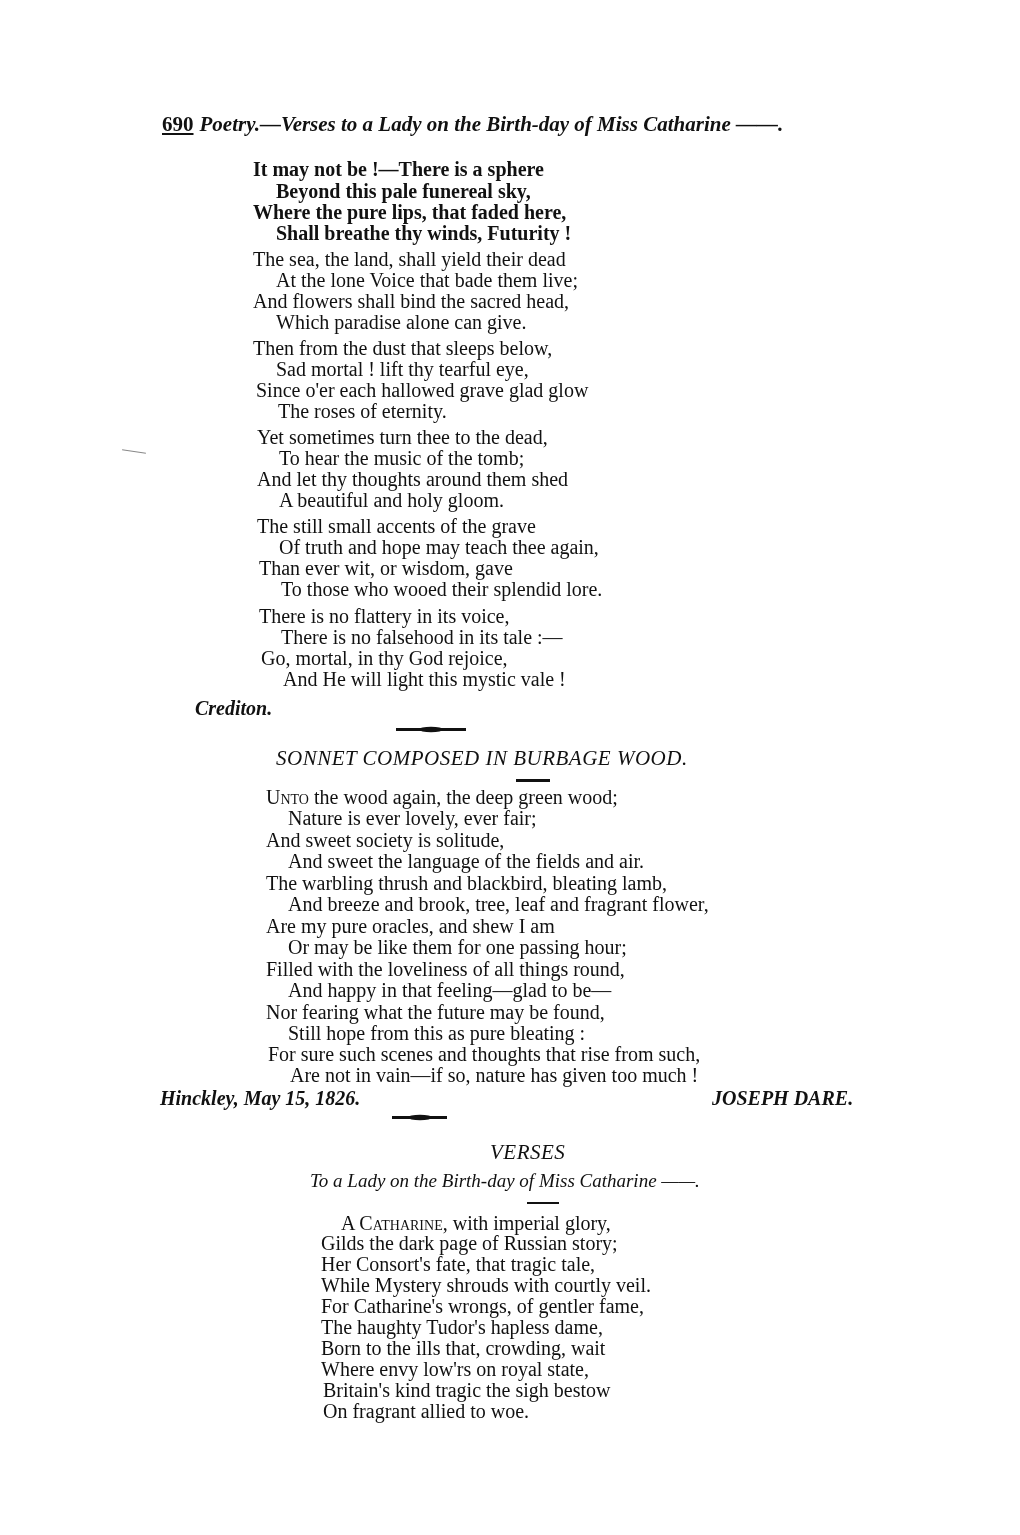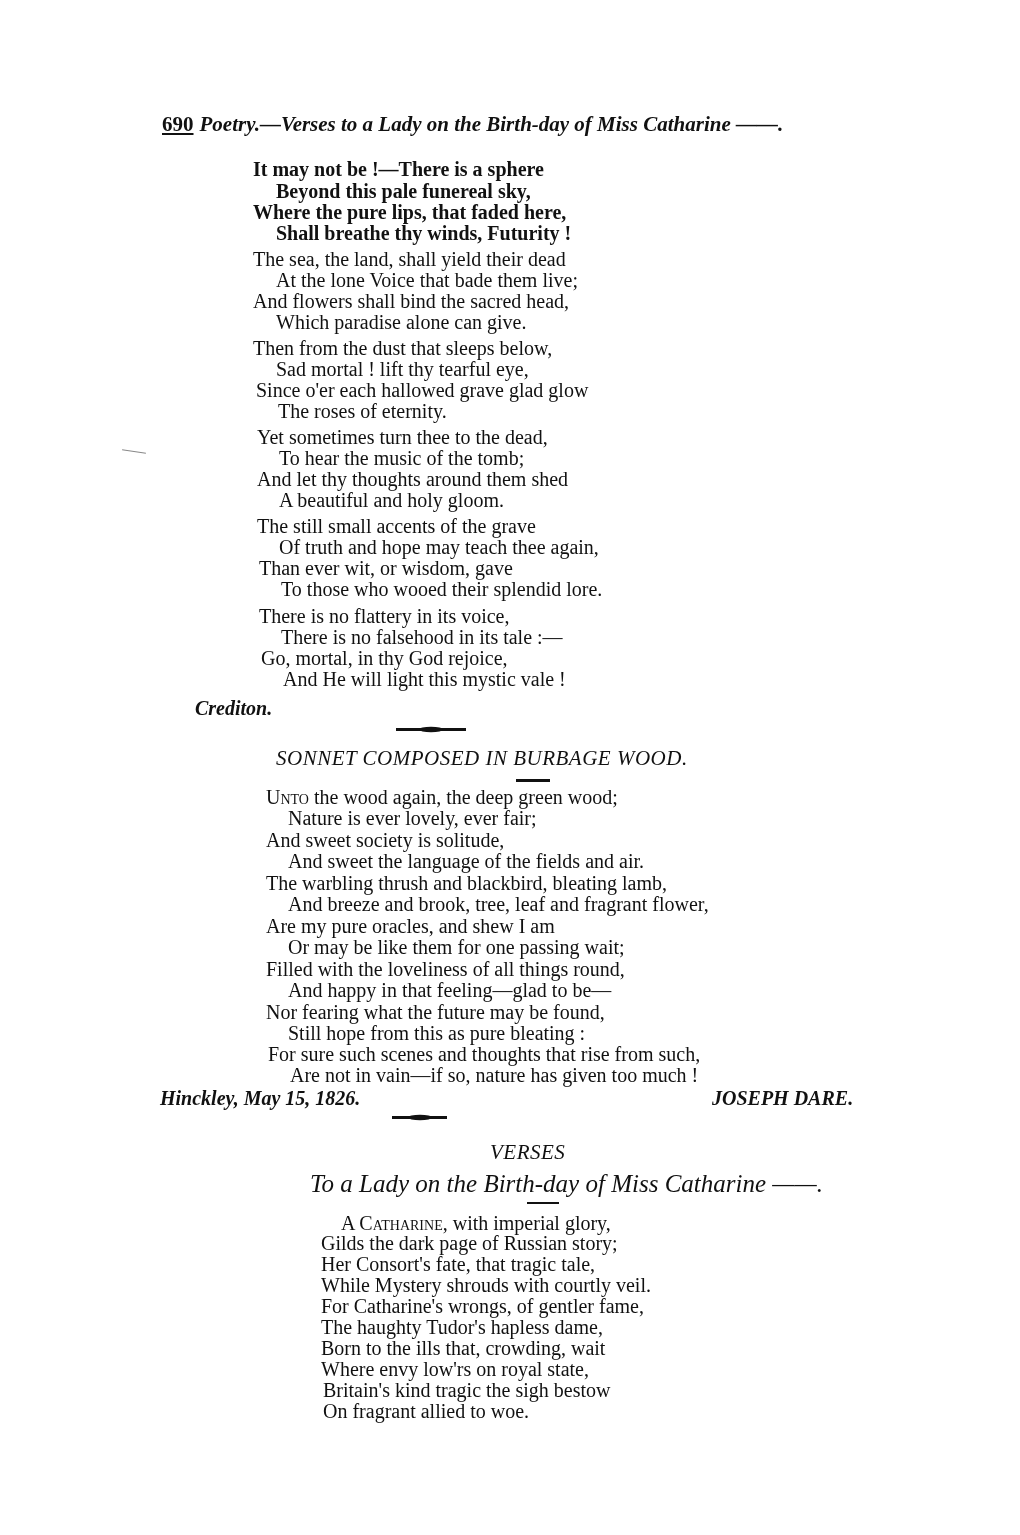--- a/index.html
+++ b/index.html
@@ -8,21 +8,21 @@
     font-family: "Liberation Serif", "DejaVu Serif", serif; color: #111;
   }
   .abs { position: absolute; white-space: nowrap; font-style: italic; }
   .running-head { left: 162px; top: 112px; font-size: 21px; font-style: italic; font-weight: bold; }
   .running-head .pg { font-style: normal; margin-right: 6px; text-decoration: underline; }
   .line { position: absolute; white-space: nowrap; font-size: 20px; line-height: 22px; }
   .b { font-weight: bold; }
   .sc { font-variant: small-caps; }
   .place { font-style: italic; font-weight: bold; font-size: 20px; }
   .title { font-size: 21px; letter-spacing: 0.5px; }
-  .subtitle { font-style: italic; font-size: 25px; }
+  .subtitle { font-style: italic; font-size: 19px; }
   .rule-ornament { position: absolute; height: 0; }
   .rule-ornament .bar { position: absolute; left: 0; right: 0; top: -2px; height: 3px; background: #111; }
   .rule-ornament .diamond { position: absolute; left: 50%; top: -5px; width: 24px; height: 9px; margin-left: -12px; background: #111; transform: scaleY(0.6) rotate(0deg); border-radius: 50%; }
   .rule-short { position: absolute; height: 3px; background: #111; }
   .margin-mark { position: absolute; left: 122px; top: 451px; width: 24px; height: 1px; background: #888; transform: rotate(8deg); }
 </style>
 </head>
 <body>
 
 <div class="abs running-head">
@@ -74,21 +74,21 @@
   <div class="abs title" style="left:276px;top:746px">SONNET COMPOSED IN BURBAGE WOOD.</div>
   <div class="rule-short" style="left:516px;top:779px;width:34px"></div>
 
   <div class="line" style="left:266px;top:786px"><span class="sc">Unto</span><span> the wood again, the deep green wood;</span></div>
   <div class="line" style="left:288px;top:807px">Nature is ever lovely, ever fair;</div>
   <div class="line" style="left:266px;top:829px">And sweet society is solitude,</div>
   <div class="line" style="left:288px;top:850px">And sweet the language of the fields and air.</div>
   <div class="line" style="left:266px;top:872px">The warbling thrush and blackbird, bleating lamb,</div>
   <div class="line" style="left:288px;top:893px">And breeze and brook, tree, leaf and fragrant flower,</div>
   <div class="line" style="left:266px;top:915px">Are my pure oracles, and shew I am</div>
-  <div class="line" style="left:288px;top:936px">Or may be like them for one passing wait;</div>
+  <div class="line" style="left:288px;top:936px">Or may be like them for one passing hour;</div>
   <div class="line" style="left:266px;top:958px">Filled with the loveliness of all things round,</div>
   <div class="line" style="left:288px;top:979px">And happy in that feeling—glad to be—</div>
   <div class="line" style="left:266px;top:1001px">Nor fearing what the future may be found,</div>
   <div class="line" style="left:288px;top:1022px">Still hope from this as pure bleating :</div>
   <div class="line" style="left:268px;top:1043px">For sure such scenes and thoughts that rise from such,</div>
   <div class="line" style="left:290px;top:1064px">Are not in vain—if so, nature has given too much !</div>
 
   <div class="abs place" style="left:160px;top:1087px">Hinckley, May 15, 1826.</div>
   <div class="abs b" style="left:712px;top:1087px;font-size:20px">JOSEPH DARE.</div>
 </div>

